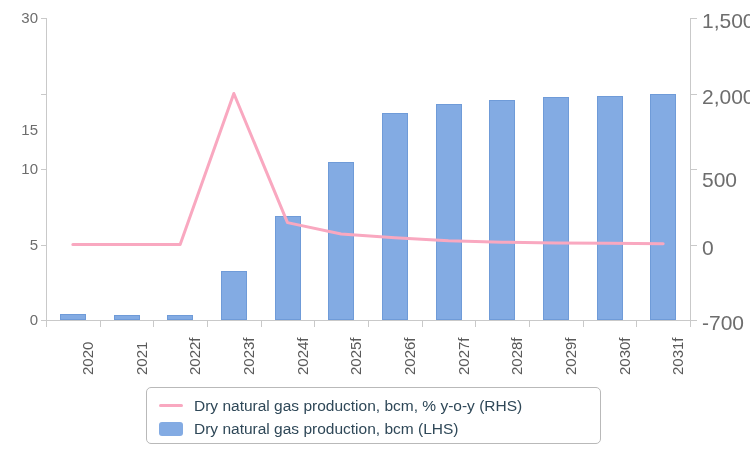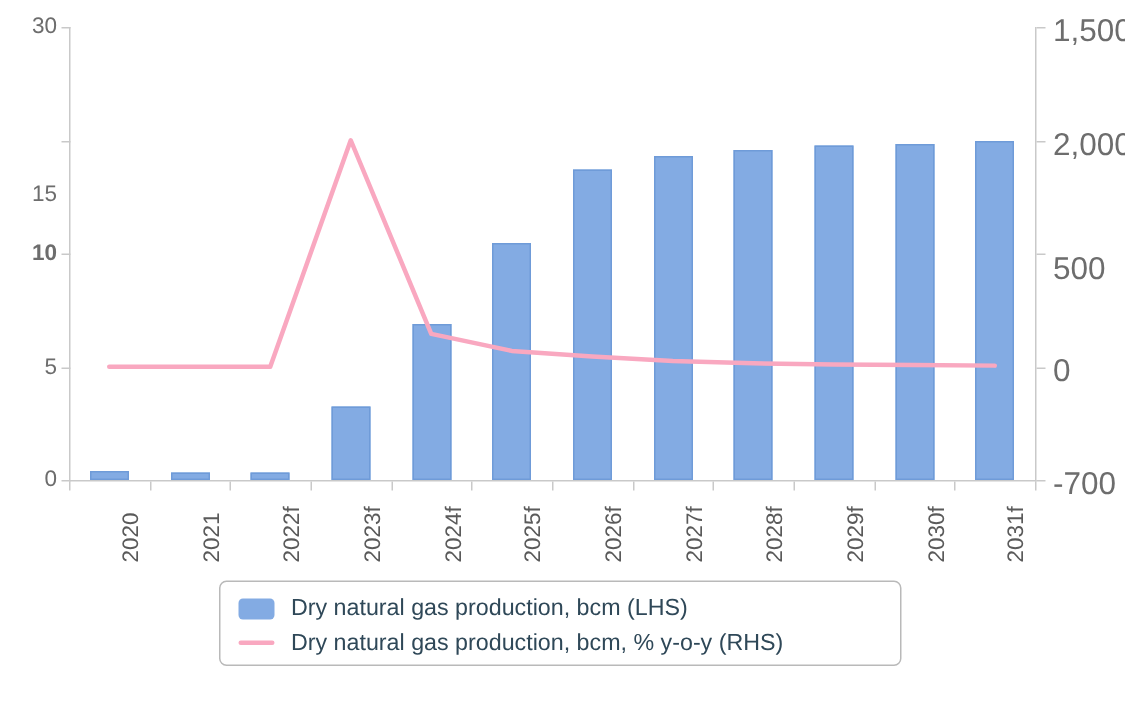--- a/index.html
+++ b/index.html
@@ -83,21 +83,21 @@
   <div class="axis-line-left"></div>
   <div class="axis-line-right"></div>
   <div class="axis-line-bottom"></div>
 
   <div id="ytick-left-group">
       <div class="tickmark l" style="top: 320px;"></div>
       <div class="ytick-l" style="top: 312px;">0</div>
       <div class="tickmark l" style="top: 244.5px;"></div>
       <div class="ytick-l" style="top: 236.5px;">5</div>
       <div class="tickmark l" style="top: 169px;"></div>
-      <div class="ytick-l" style="top: 161px; font-weight: bold;">10</div>
+      <div class="ytick-l" style="top: 161px;">10</div>
       <div class="tickmark l" style="top: 93.5px;"></div>
       <div class="ytick-l" style="top: 85.5px; margin-top: 36px;">15</div>
       <div class="tickmark l" style="top: 18px;"></div>
       <div class="ytick-l" style="top: 10px;">30</div>
     </div>
   <div id="ytick-right-group">
       <div class="tickmark r" style="top: 320px;"></div>
       <div class="ytick-r" style="top: 312px;">-700</div>
       <div class="tickmark r" style="top: 244.5px;"></div>
       <div class="ytick-r" style="top: 236.5px;">0</div>
@@ -151,22 +151,22 @@
       <div class="xlabel" style="left: 401.833px; top: 375px;">2026f</div>
       <div class="xlabel" style="left: 455.5px; top: 375px;">2027f</div>
       <div class="xlabel" style="left: 509.167px; top: 375px;">2028f</div>
       <div class="xlabel" style="left: 562.833px; top: 375px;">2029f</div>
       <div class="xlabel" style="left: 616.5px; top: 375px;">2030f</div>
       <div class="xlabel" style="left: 670.167px; top: 375px;">2031f</div>
     </div>
 
   <div class="legend">
     <div class="legend-row">
+      <span class="legend-swatch-line"></span>
+      <span class="legend-text">Dry natural gas production, bcm, % y-o-y (RHS)</span>
+    </div>
+    <div class="legend-row">
       <span class="legend-swatch-bar"></span>
       <span class="legend-text">Dry natural gas production, bcm (LHS)</span>
-    </div>
-    <div class="legend-row">
-      <span class="legend-swatch-line"></span>
-      <span class="legend-text">Dry natural gas production, bcm, % y-o-y (RHS)</span>
     </div>
   </div>
 
 </div>
 
 </body></html>

